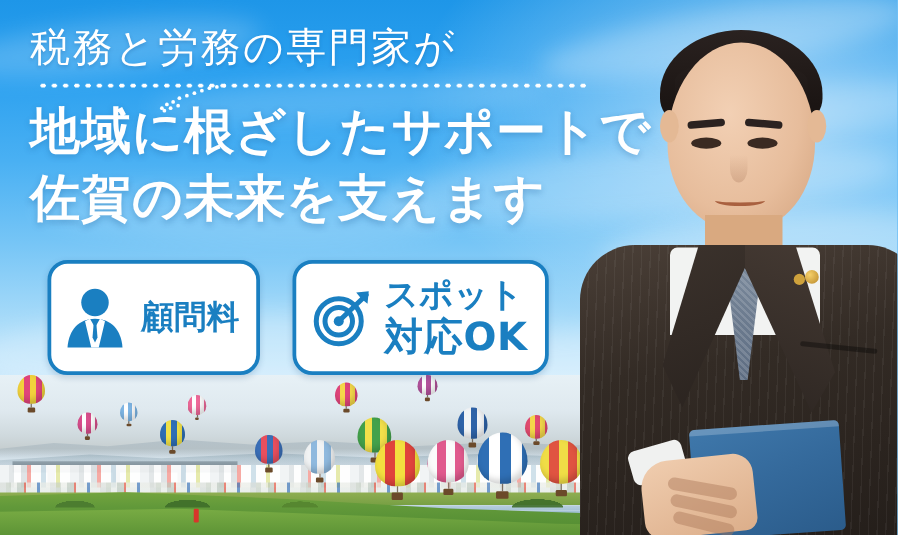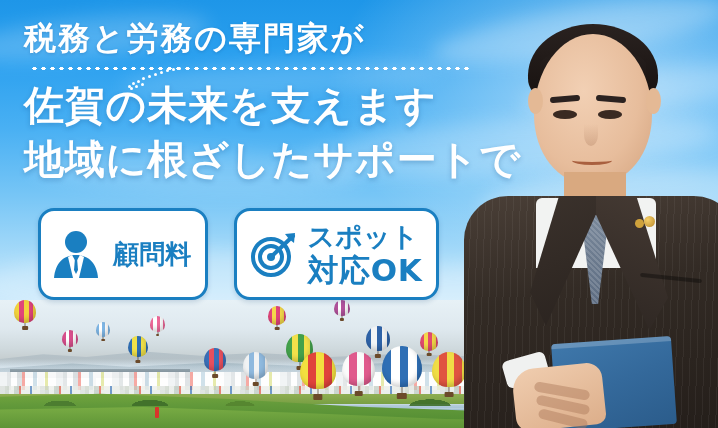--- a/index.html
+++ b/index.html
@@ -151,21 +151,21 @@
   .balloon .rope{
     position:absolute; left:50%; bottom:12%; transform:translateX(-50%);
     width:1px; height:10%; background:rgba(80,60,40,.7);
   }
 
   
   .headline-block{
     position:absolute; left:24px; top:18px; width:480px; z-index:6;
   }
   .line-small{
-    font-size:32px; line-height:1.28; color:#ffffff; font-weight:700;
+    font-size:32px; line-height:1.28; color:#ffffff; font-weight:400;
     letter-spacing:.06em;
     text-shadow:0 1px 3px rgba(20,80,140,.28);
     white-space:nowrap;
   }
   .dotline{
     position:relative; height:16px; margin:2px 0 2px 6px;
   }
   .dotline .dots{
     position:absolute; left:0; top:6px; width:440px; height:3px;
     background-image:radial-gradient(circle, #ffffff 45%, transparent 46%);
@@ -482,22 +482,22 @@
           <b style="left: 34px; top: 6px;"></b>
           <b style="left: 40px; top: 4px;"></b>
           <b style="left: 46px; top: 3px;"></b>
           <b style="left: 52px; top: 2px;"></b>
           <b style="left: 4px; top: 22px;"></b>
           <b style="left: 9px; top: 20px;"></b>
           <b style="left: 15px; top: 18px;"></b>
         </div>
     </div>
 
+    <div class="line-big">地域に根ざしたサポートで</div>
     <div class="line-big">佐賀の未来を支えます</div>
-    <div class="line-big">地域に根ざしたサポートで</div>
   </div>
 
   <div class="badges">
 
     <div class="badge" id="badge-1">
       <span class="bicon">
         <svg width="46" height="52" viewBox="0 0 46 52" aria-hidden="true">
           <circle cx="23" cy="14" r="11" fill="#1a7fc1"></circle>
           <path d="M23 27 C10 27 2 36 1 50 L45 50 C44 36 36 27 23 27 Z" fill="#1a7fc1"></path>
           <path d="M19 27 L23 34 L27 27 L31 29 L26 50 L20 50 L15 29 Z" fill="#ffffff"></path>

